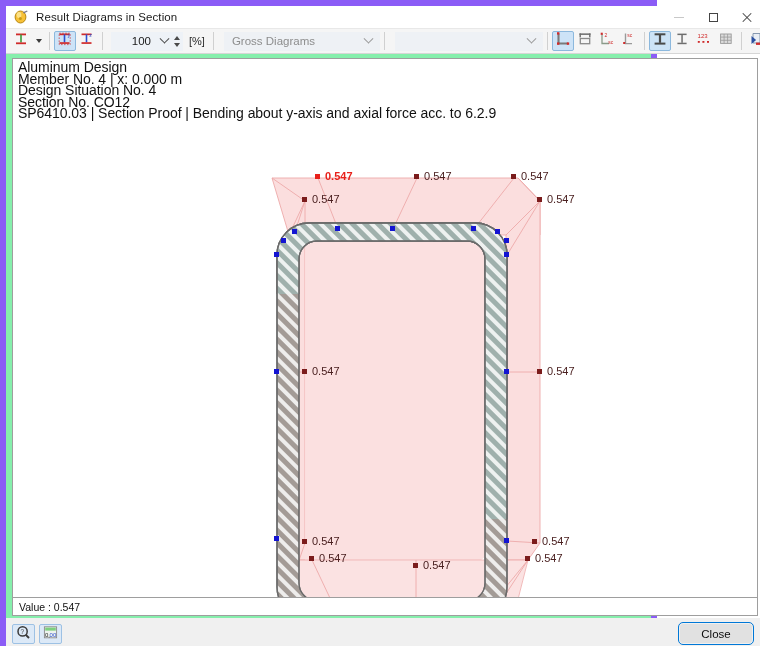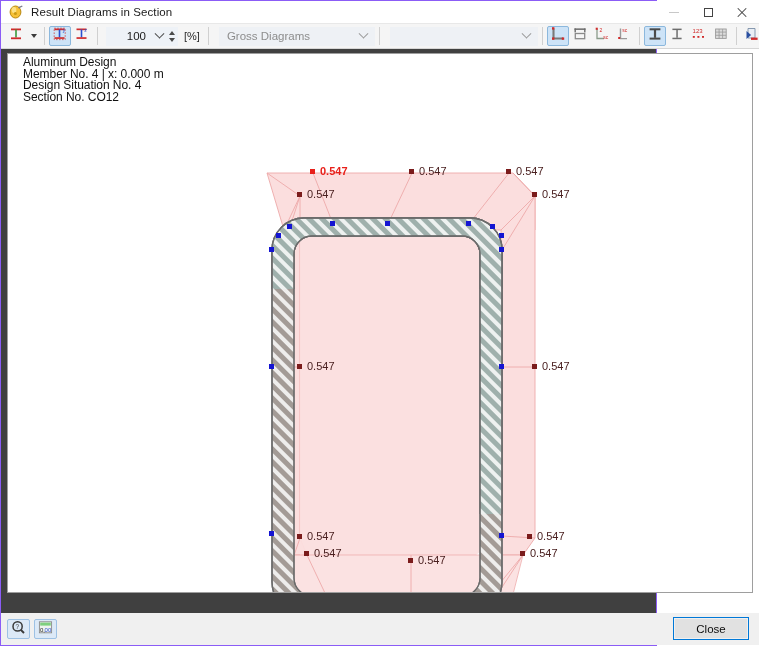--- a/index.html
+++ b/index.html
@@ -6,22 +6,22 @@
   html, body {
     margin: 0; padding: 0;
     width: 760px; height: 646px;
     background: #ffffff;
     font-family: "Liberation Sans", sans-serif;
     overflow: hidden;
   }
   #app {
     position: relative;
     width: 657px; height: 646px;
-    background: #404040;
-    border: 1px solid #8b5cf6;
+    background: #86efac;
+    border: 6px solid #8b5cf6;
   }
 
   
   #titlebar {
     position: absolute; left: 0; top: 0; width: 758px; height: 23px;
     background: #ffffff;
     display: flex; align-items: center;
     border-bottom: 1px solid #e8e8e8;
   }
   #app-icon {
@@ -99,22 +99,22 @@
   #dd-gross { width: 156px; }
   #dd-second { width: 148px; }
 
   
   #canvas-wrap {
     position: absolute; left: 6px; top: 52px; width: 746px; height: 540px;
     background: #ffffff; border: 1px solid #9e9e9e;
     overflow: hidden;
   }
   #info-block {
-    position: absolute; left: 15px; top: 3px;
-    font-size: 12px; line-height: 11.6px; color: #111; white-space: nowrap;
+    position: absolute; left: 5px; top: 3px;
+    font-size: 14px; line-height: 11.6px; color: #111; white-space: nowrap;
   }
   #info-block div { letter-spacing: -0.05px; }
   #figure { position: absolute; left: 0; top: 0; width: 746px; height: 540px; }
 
   
   #status-strip {
     position: absolute; left: 6px; top: 592px; width: 746px; height: 18px;
     background: #ffffff; border-left: 1px solid #9e9e9e; border-right: 1px solid #9e9e9e;
     border-bottom: 1px solid #9e9e9e;
     display: flex; align-items: center;
@@ -128,21 +128,21 @@
   }
   .foot-btn {
     position: absolute; top: 6px; width: 23px; height: 20px;
     background: #dce9f7; border: 1px solid #9dc1e4; border-radius: 2px;
     display: flex; align-items: center; justify-content: center;
   }
   #foot-btn-1 { left: 6px; }
   #foot-btn-2 { left: 33px; }
   #close-button {
     position: absolute; right: 10px; top: 4px; width: 76px; height: 23px;
-    background: #e1e1e1; border: 1px solid #0078d7; border-radius: 0;
+    background: #e1e1e1; border: 1px solid #0078d7; border-radius: 5px;
     font-size: 11.5px; color: #0c0c0c;
     display: flex; align-items: center; justify-content: center;
     box-shadow: inset 0 0 0 1px #f0f0f0;
   }
 </style>
 </head>
 <body>
 
 <div id="app">
 
@@ -337,20 +337,21 @@
 
   </div>
 
   <div id="canvas-wrap">
 
     <div id="info-block">
       <div>Aluminum Design</div>
       <div>Member No. 4 | x: 0.000 m</div>
       <div>Design Situation No. 4</div>
       <div>Section No. CO12</div>
+      <div>SP6410.03 | Section Proof | Bending about y-axis and axial force acc. to 6.2.9</div>
     </div>
 
     <svg id="figure" viewBox="0 0 746 540">
       <defs>
         <pattern id="hatchBrown" width="9" height="9" patternTransform="rotate(-45)" patternUnits="userSpaceOnUse">
           <rect width="9" height="9" fill="#a39b96"></rect>
           <rect width="4" height="9" fill="#ffffff" opacity="0.82"></rect>
         </pattern>
         <pattern id="hatchGreen" width="9" height="9" patternTransform="rotate(-45)" patternUnits="userSpaceOnUse">
           <rect width="9" height="9" fill="#9fb0ac"></rect>
@@ -482,20 +483,23 @@
           <text x="529" y="486" font-size="11" fill="#4a2020" font-family="'Liberation Sans',sans-serif">0.547</text>
         </g>
         <g>
           <rect x="512" y="497" width="5" height="5" fill="#7b1c1c"></rect>
           <text x="522" y="503" font-size="11" fill="#4a2020" font-family="'Liberation Sans',sans-serif">0.547</text>
         </g>
       </g>
     </svg>
   </div>
 
+  <div id="status-strip">
+    <div id="status-text">Value : 0.547</div>
+  </div>
 
   <div id="footer">
     <div class="foot-btn" id="foot-btn-1">
       <span>
         <svg width="15" height="15" viewBox="0 0 15 15">
           <circle cx="6.6" cy="6.4" r="4.6" fill="none" stroke="#3a3a3a" stroke-width="1.5"></circle>
           <path d="M9.6 9.6 L13 13" stroke="#3a3a3a" stroke-width="2"></path>
           <text x="4.4" y="8.8" font-size="6.4" fill="#3a3a3a" font-family="'Liberation Sans',sans-serif">?</text>
         </svg>
       </span>

